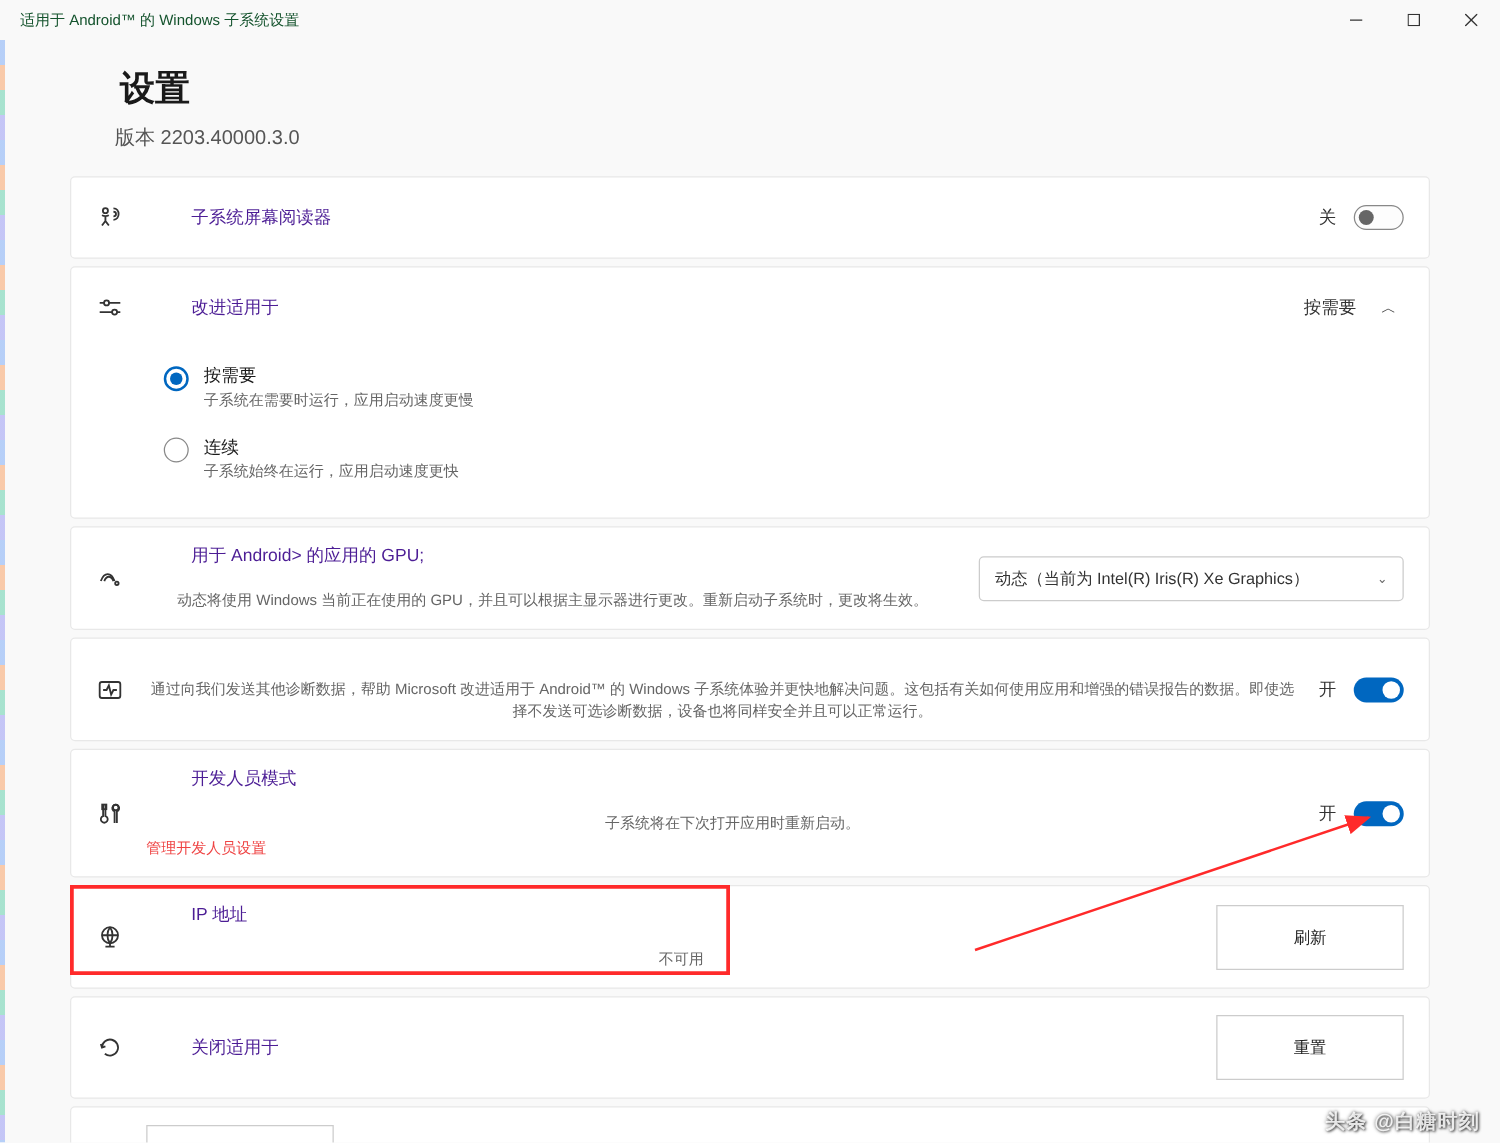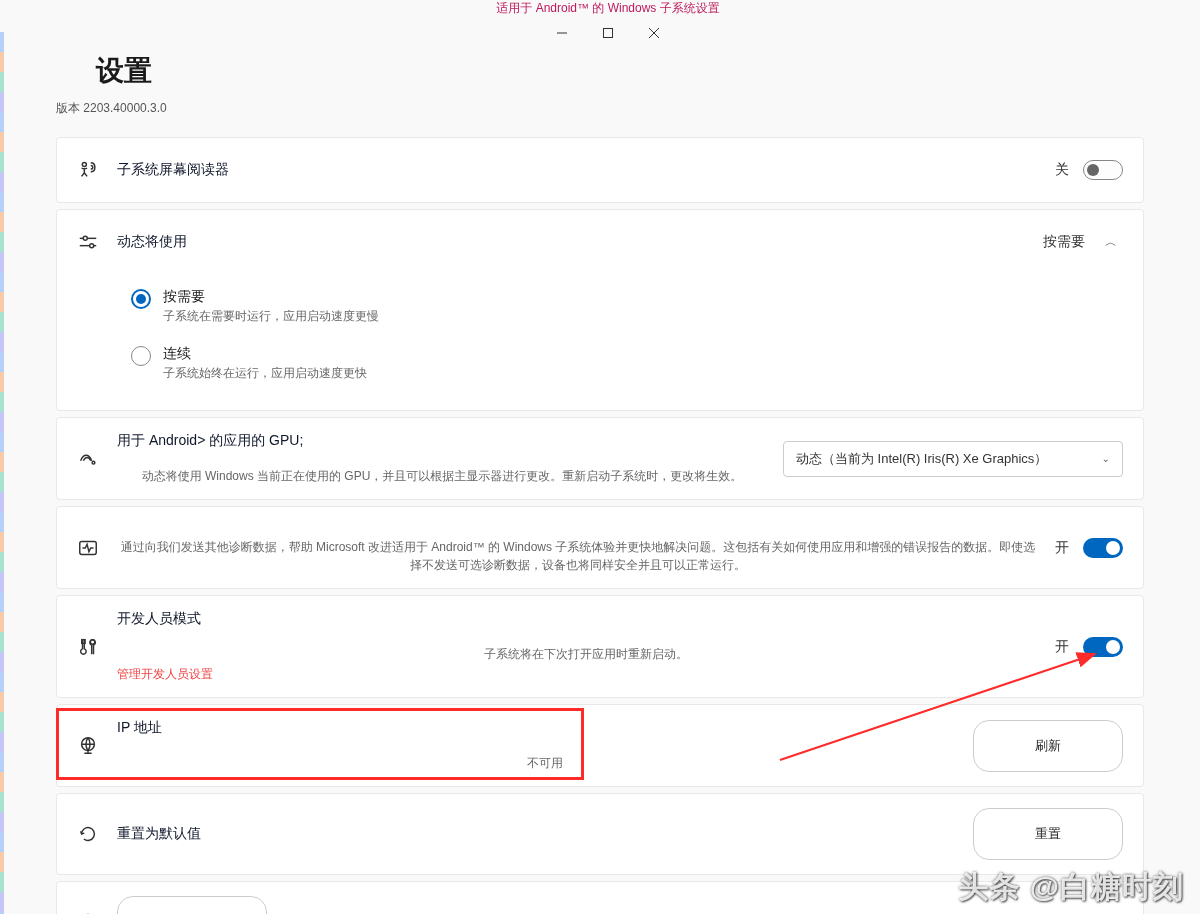--- a/index.html
+++ b/index.html
@@ -1,31 +1,31 @@
 <!DOCTYPE html>
 <html><head>
 <meta charset="utf-8">
 <style>
 * { margin: 0; padding: 0; box-sizing: border-box; font-family: "Segoe UI", "Microsoft YaHei", sans-serif; }
 body { background: #f9f9f9; color: #1a1a1a; width: 1200px; height: 914px; overflow: hidden; position: relative; }
 
-.titlebar { height: 32px; display: flex; align-items: center; justify-content: space-between; padding: 0 0 0 16px; font-size: 12px; color: #be185d; flex-direction: column; }
+.titlebar { height: 32px; display: flex; align-items: center; justify-content: space-between; padding: 0 0 0 16px; font-size: 12px; color: #14532d; }
 .titlebar-controls { display: flex; }
 .titlebar-btn { width: 46px; height: 32px; display: flex; align-items: center; justify-content: center; color: #333; }
 
 .page { padding: 20px 56px 0 56px; }
 .page-title { font-size: 28px; font-weight: 600; margin-bottom: 10px; margin-left: 40px; }
-.version { font-size: 12px; color: #555; margin-bottom: 20px; }
+.version { font-size: 16px; color: #555; margin-bottom: 20px; margin-left: 36px; }
 
 .card { background: #fff; border: 1px solid #e8e8e8; border-radius: 4px; margin-bottom: 6px; }
 .row { display: flex; align-items: center; padding: 14px 20px; min-height: 64px; }
 .row-icon { width: 40px; flex-shrink: 0; display: flex; align-items: center; justify-content: flex-start; color: #333; }
 .row-icon svg { width: 22px; height: 22px; }
 .row-body { flex: 1; min-width: 0; }
-.row-title { font-size: 14px; color: #0f172a; }
+.row-title { font-size: 14px; color: #4c1d95; margin-left: 36px; }
 .row-desc { font-size: 12px; color: #666; line-height: 1.5; margin-top: 17px; text-align: center; }
 .row-link { font-size: 12px; color: #ef4444; margin-top: 3px; display: inline-block; }
 .row-trail { display: flex; align-items: center; gap: 14px; }
 .trail-text { font-size: 14px; color: #333; }
 
 .chevron { width: 24px; text-align: center; color: #444; font-size: 12px; }
 
 .toggle { width: 40px; height: 20px; border-radius: 10px; position: relative; }
 .toggle.off { border: 1px solid #888; background: #fdfdfd; }
 .toggle.off::after { content: ""; position: absolute; left: 3px; top: 3px; width: 12px; height: 12px; border-radius: 50%; background: #666; }
@@ -37,26 +37,26 @@
 .radio { width: 20px; height: 20px; border-radius: 50%; flex-shrink: 0; margin-top: 1px; }
 .radio.checked { border: 2px solid #0067c0; display:flex; align-items:center; justify-content:center; }
 .radio.checked::after { content:""; width:10px; height:10px; background:#0067c0; border-radius:50%; }
 .radio.unchecked { border: 1.5px solid #888; }
 .radio-body .r-title { font-size: 14px; }
 .radio-body .r-desc { font-size: 12px; color: #666; margin-top: 2px; }
 
 .select-box { border: 1px solid #ccc; border-radius: 4px; padding: 8px 12px; font-size: 13px; color: #333; display: flex; align-items: center; min-width: 340px; background: #fff; }
 .select-box .chev { font-size: 10px; color: #666; margin-left: auto; }
 
-.btn { border: 1px solid #ccc; background: #fff; border-radius: 16px; padding: 16px 0; font-size: 13px; width: 150px; text-align: center; }
+.btn { border: 1px solid #ccc; background: #fff; border-radius: 0; padding: 16px 0; font-size: 13px; width: 150px; text-align: center; }
 
 .highlight-box { position: absolute; border: 3px solid #ff2a2a; pointer-events: none; }
 .arrow-svg { position: absolute; pointer-events: none; }
 
-.watermark { position: absolute; right: 16px; bottom: 6px; font-size: 30px; font-weight: 600; color: rgba(255,255,255,0.85); text-shadow: 0 0 3px rgba(0,0,0,0.6), 1px 1px 2px rgba(0,0,0,0.6); letter-spacing: 1px; }
+.watermark { position: absolute; right: 16px; bottom: 6px; font-size: 16px; font-weight: 600; color: rgba(255,255,255,0.85); text-shadow: 0 0 3px rgba(0,0,0,0.6), 1px 1px 2px rgba(0,0,0,0.6); letter-spacing: 1px; }
 
 .left-strip { position: absolute; left: 0; top: 32px; bottom: 0; width: 4px; background: repeating-linear-gradient(180deg, #3b82f6 0 20px, #f97316 20px 40px, #10b981 40px 60px, #6366f1 60px 80px); opacity: 0.35; }
 </style>
 </head>
 <body>
 
 <div class="titlebar">
   <span>适用于 Android™ 的 Windows 子系统设置</span>
   <div class="titlebar-controls">
     <div class="titlebar-btn">
@@ -107,21 +107,21 @@
     <div class="row">
       <div class="row-icon">
         <svg viewBox="0 0 24 24" fill="none" stroke="currentColor" stroke-width="1.6">
             <line x1="3" y1="8" x2="21" y2="8"></line>
             <circle cx="9" cy="8" r="2.2" fill="#fff"></circle>
             <line x1="3" y1="16" x2="21" y2="16"></line>
             <circle cx="16" cy="16" r="2.2" fill="#fff"></circle>
           </svg>
       </div>
       <div class="row-body">
-          <div class="row-title">动态将使用</div>
+          <div class="row-title">改进适用于</div>
         </div>
       <div class="row-trail">
         <span class="trail-text">按需要</span>
         <span class="chevron">︿</span>
       </div>
     </div>
     <div class="radio-group">
       <div class="radio-item">
         <div class="radio checked"></div>
         <div class="radio-body">
@@ -222,21 +222,21 @@
 
   <div class="card">
     <div class="row">
       <div class="row-icon">
         <svg viewBox="0 0 24 24" fill="none" stroke="currentColor" stroke-width="1.6">
             <path d="M5 12a7 7 0 1 1 2.5 5.4"></path>
             <path d="M4 9l1 3 3-1"></path>
           </svg>
       </div>
       <div class="row-body">
-          <div class="row-title">重置为默认值</div>
+          <div class="row-title">关闭适用于</div>
         </div>
       <div class="row-trail">
         <div class="btn">重置</div>
       </div>
     </div>
   </div>
 
   <div class="card">
     <div class="row">
       <div class="row-icon">

